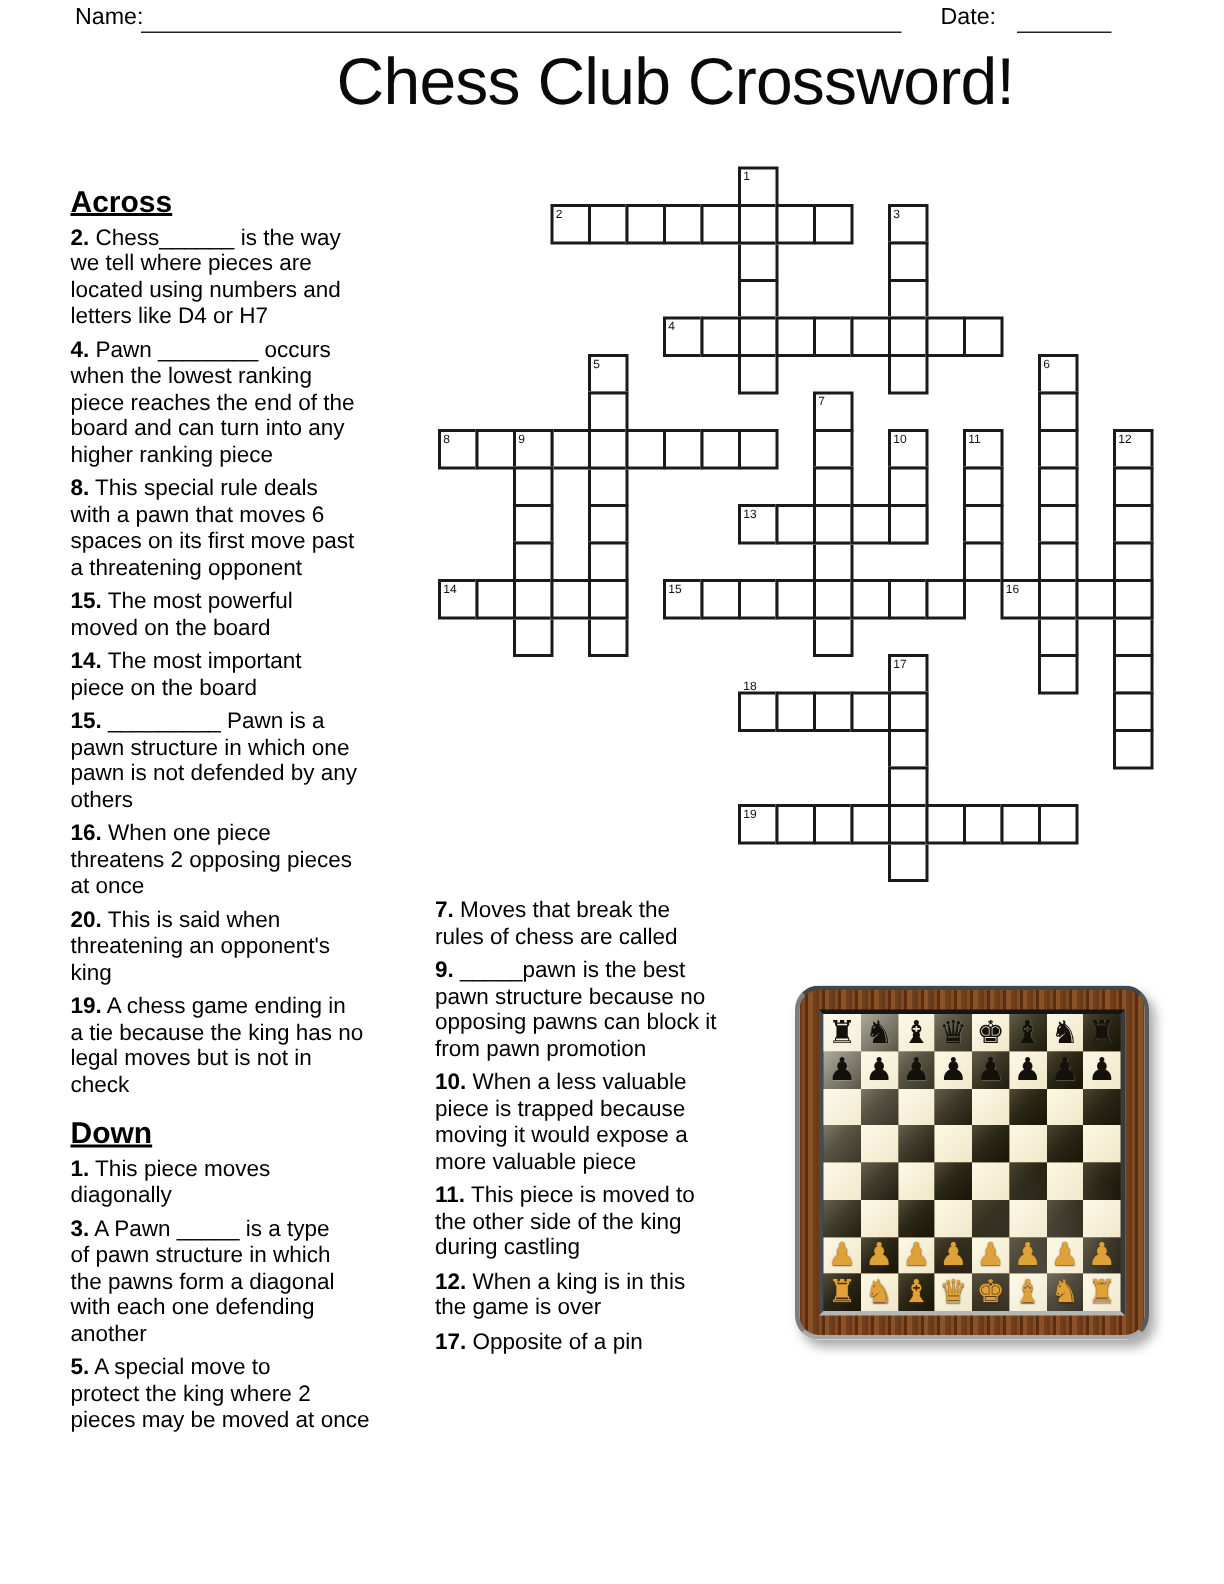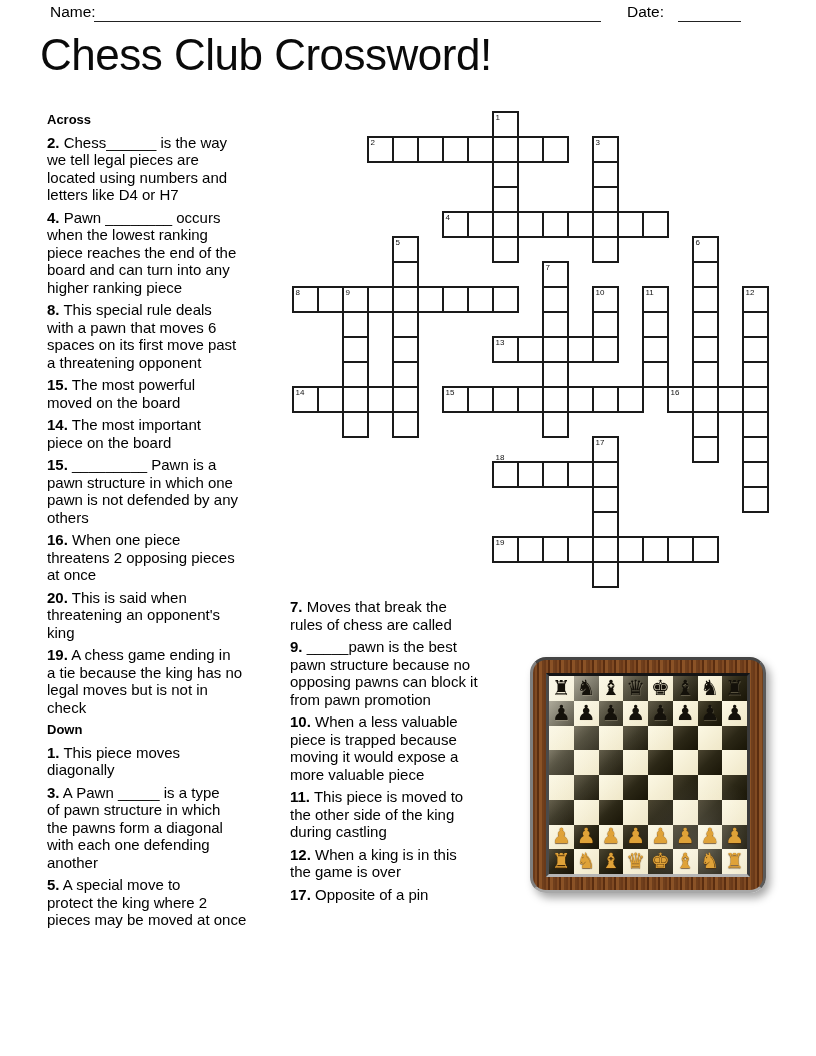--- a/index.html
+++ b/index.html
@@ -4,28 +4,28 @@
 <style>
   html,body{margin:0;padding:0;background:#ffffff;}
   #page{position:relative;width:816px;height:1056px;background:#ffffff;overflow:hidden;
         font-family:"Liberation Sans","DejaVu Sans",sans-serif;color:#000;}
 
   
   .hdr-label{position:absolute;font-size:15.5px;color:#000;}
   .hdr-line{position:absolute;height:20px;border-bottom:1.6px solid #222;}
 
   
-  #title{position:absolute;left:40px;top:30px;width:636px;text-align:left;
+  #title{position:absolute;left:40px;top:30px;width:636px;text-align:right;
          font-size:44px;letter-spacing:-0.5px;color:#0a0a0a;}
 
   
   .clue-col{position:absolute;font-size:15px;line-height:17.5px;}
   #col-left{left:47px;top:111px;width:240px;}
   #col-mid{left:290px;top:598px;width:250px;}
-  .sec-heading{font-size:13px;font-weight:bold;margin:0 0 5px 0;}
+  .sec-heading{font-size:20px;font-weight:bold;text-decoration:underline;margin:16px 0 5px 0;}
   .clue{margin:0 0 5px 0;white-space:pre-line;}
   .clue .num{font-weight:bold;}
 
   
   #grid{position:absolute;left:292px;top:111px;width:479px;height:479px;}
   .cw-cell{position:absolute;width:27px;height:27px;box-sizing:border-box;
            border:2px solid #1a1a1a;background:#ffffff;}
   .cw-num{position:absolute;font-size:8px;line-height:8px;color:#111;z-index:3;}
 
   
@@ -57,21 +57,21 @@
   <div class="hdr-line" style="left:94px;top:1px;width:507px;"></div>
   <span class="hdr-label" style="left:627px;top:3px;">Date:</span>
   <div class="hdr-line" style="left:678px;top:1px;width:63px;"></div>
 
   <div id="title">Chess Club Crossword!</div>
 
   <div id="col-left" class="clue-col">
     <p class="sec-heading">Across</p>
     <div id="across-list">
         <p class="clue"><span class="num">2.</span><span> Chess______ is the way
-we tell legal pieces are
+we tell where pieces are
 located using numbers and
 letters like D4 or H7</span></p>
         <p class="clue"><span class="num">4.</span><span> Pawn ________ occurs
 when the lowest ranking
 piece reaches the end of the
 board and can turn into any
 higher ranking piece</span></p>
         <p class="clue"><span class="num">8.</span><span> This special rule deals
 with a pawn that moves 6
 spaces on its first move past

